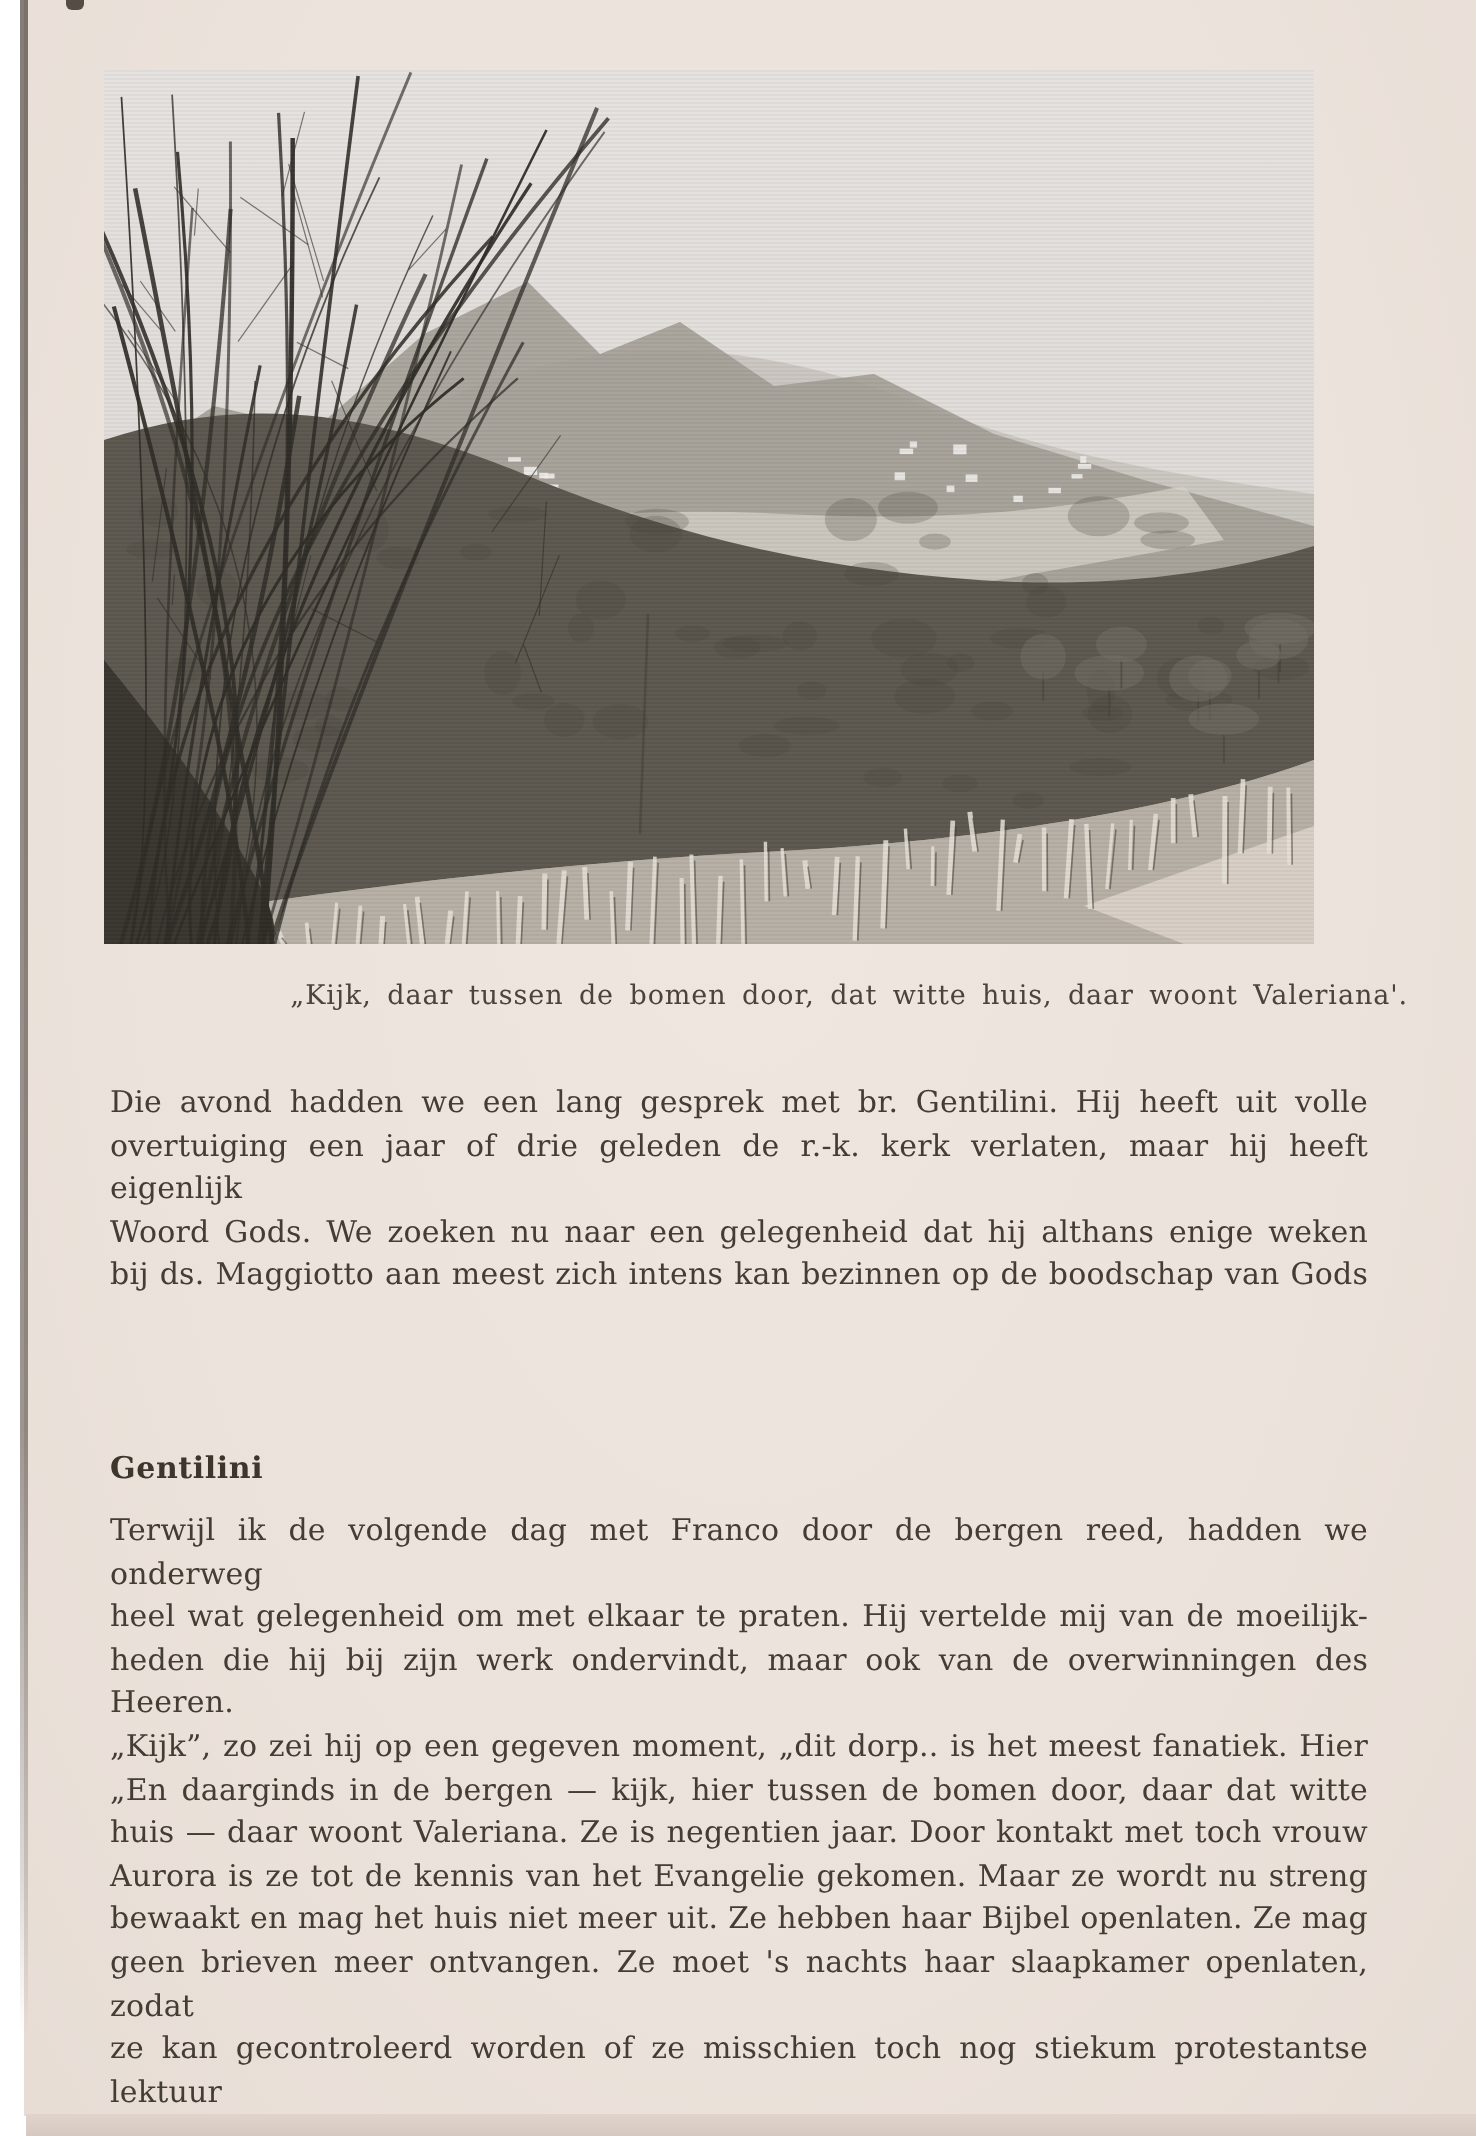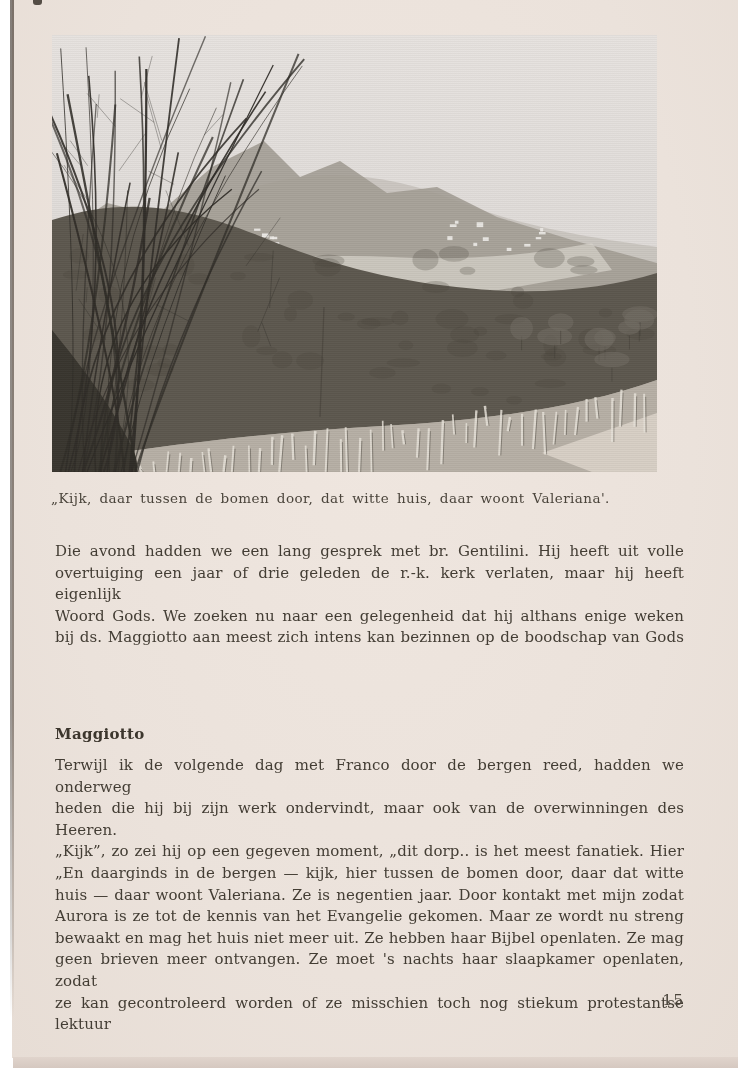--- a/index.html
+++ b/index.html
@@ -26,22 +26,22 @@
   }
   .photo{
     position:absolute;left:40px;top:35px;width:605px;height:437px;margin:0;
   }
   .photo svg{display:block;width:605px;height:437px;}
   .grain{
     position:absolute;inset:0;pointer-events:none;
     background:repeating-linear-gradient(0deg, rgba(45,38,30,.04) 0 1px, rgba(255,255,255,.025) 1px 2px);
   }
   .caption{
-    position:absolute;left:39px;top:490px;width:640px;
-    font-size:13.5px;letter-spacing:.45px;word-spacing:3px;color:#4a443b;
+    position:absolute;left:52px;top:490px;width:640px;
+    font-size:13.5px;letter-spacing:.45px;word-spacing:3px;color:#4a443b;text-align:right;
   }
   .para{
     position:absolute;left:43px;width:629px;
     font-size:15px;line-height:21.6px;color:#433d34;letter-spacing:.1px;
   }
   .p1{top:541px;}
   .tb2{position:absolute;left:43px;top:755px;width:629px;}
   .tb2 .para{position:static;}
   .tline:not(.last){text-align:justify;text-align-last:justify;}
   .heading{
@@ -332,37 +332,37 @@
 
     <div class="caption">„Kijk, daar tussen de bomen door, dat witte huis, daar woont Valeriana'.</div>
 
     <div class="para p1">
         <div class="tline">Die avond hadden we een lang gesprek met br. Gentilini. Hij heeft uit volle</div>
         <div class="tline">overtuiging een jaar of drie geleden de r.-k. kerk verlaten, maar hij heeft eigenlijk</div>
         <div class="tline">Woord Gods. We zoeken nu naar een gelegenheid dat hij althans enige weken</div>
         <div class="tline">bij ds. Maggiotto aan meest zich intens kan bezinnen op de boodschap van Gods</div>
       </div>
 
-    <h2 class="heading">Maggiotto</h2>
+    <h2 class="heading">Gentilini</h2>
 
     <div class="tb2">
       <div class="para">
           <div class="tline">Terwijl ik de volgende dag met Franco door de bergen reed, hadden we onderweg</div>
+          <div class="tline">heel wat gelegenheid om met elkaar te praten. Hij vertelde mij van de moeilijk-</div>
           <div class="tline">heden die hij bij zijn werk ondervindt, maar ook van de overwinningen des Heeren.</div>
           <div class="tline">„Kijk”, zo zei hij op een gegeven moment, „dit dorp.. is het meest fanatiek. Hier</div>
         </div>
       <div class="para">
           <div class="tline">„En daarginds in de bergen — kijk, hier tussen de bomen door, daar dat witte</div>
-          <div class="tline">huis — daar woont Valeriana. Ze is negentien jaar. Door kontakt met mijn zodat</div>
+          <div class="tline">huis — daar woont Valeriana. Ze is negentien jaar. Door kontakt met toch vrouw</div>
           <div class="tline">Aurora is ze tot de kennis van het Evangelie gekomen. Maar ze wordt nu streng</div>
           <div class="tline">bewaakt en mag het huis niet meer uit. Ze hebben haar Bijbel openlaten. Ze mag</div>
           <div class="tline">geen brieven meer ontvangen. Ze moet 's nachts haar slaapkamer openlaten, zodat</div>
           <div class="tline">ze kan gecontroleerd worden of ze misschien toch nog stiekum protestantse lektuur</div>
         </div>
     </div>
 
-    <div class="pageno">15</div>
   </div>
 
   <div class="spine-shadow"></div>
   <div class="scan-tick"></div>
   <div class="bottom-edge"></div>
 </div>
 
 </body></html>

